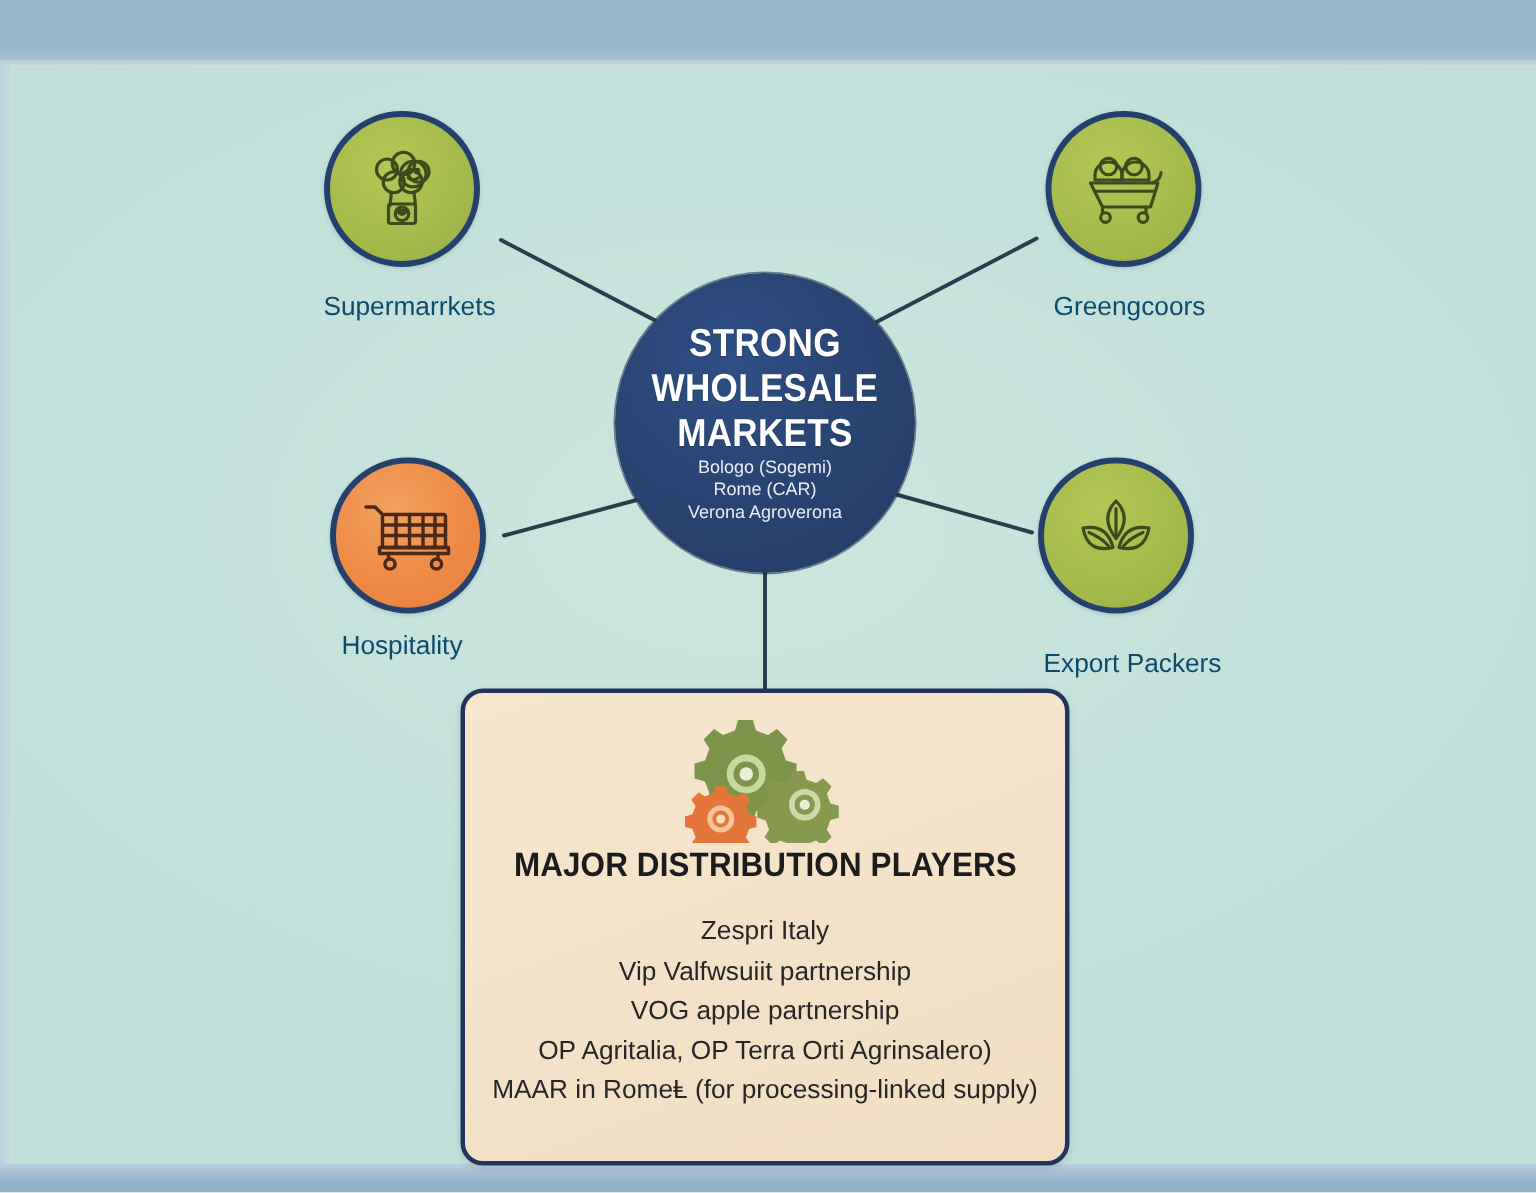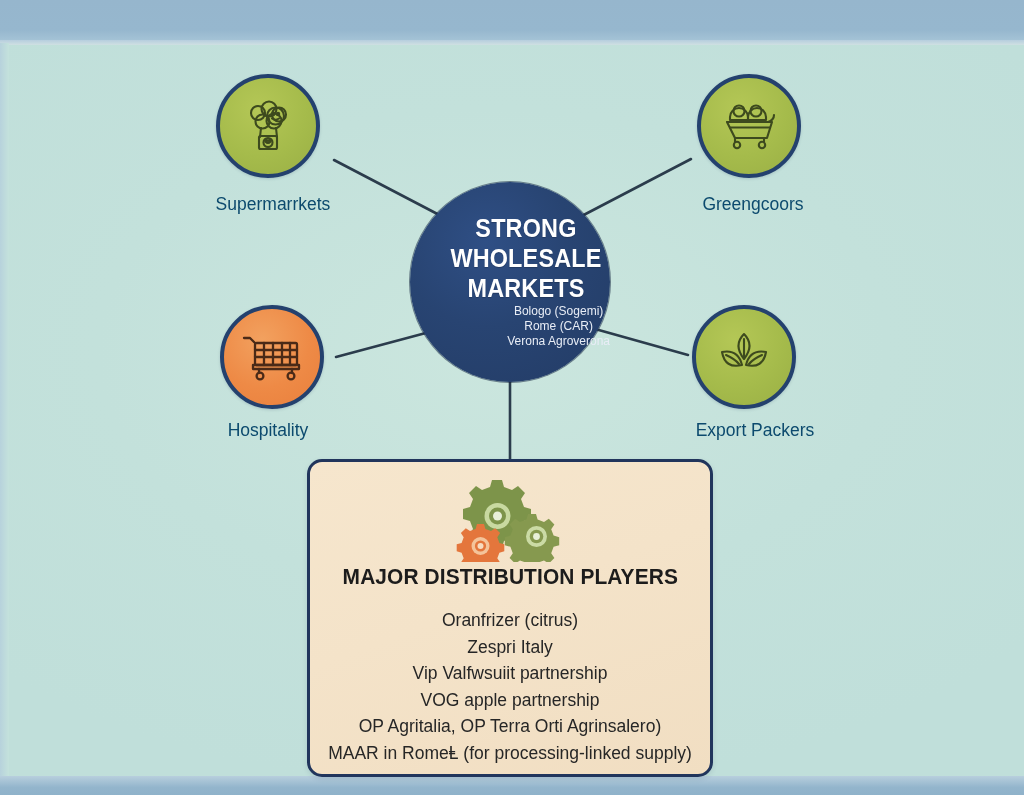--- a/index.html
+++ b/index.html
@@ -62,21 +62,21 @@
   
   .hub {
     position: absolute;
     left: 410px; top: 182px;
     width: 200px; height: 200px;
     border-radius: 50%;
     background: radial-gradient(circle at 38% 30%, #2f4f85 0%, #284472 45%, #233c66 100%);
     box-shadow: 0 0 0 1px rgba(22,38,64,0.55);
     display: flex;
     flex-direction: column;
-    align-items: flex-end;
+    align-items: center;
     justify-content: center;
     text-align: center;
   }
   .hub-title {
     color: #ffffff;
     font-size: 26px;
     line-height: 1.14;
     font-weight: 700;
     letter-spacing: 0.2px;
     text-transform: uppercase;
@@ -121,21 +121,21 @@
   }
 
   #node-super   { left: 216px; top:  74px; }
   #node-green   { left: 697px; top:  74px; }
   #node-hosp    { left: 220px; top: 305px; }
   #node-export  { left: 692px; top: 305px; }
 
   #label-super  { left: 168px; top: 194px; width: 210px; }
   #label-green  { left: 638px; top: 194px; width: 230px; }
   #label-hosp   { left: 163px; top: 420px; width: 210px; }
-  #label-export { left: 640px; top: 420px; width: 230px; }
+  #label-export { left: 640px; top: 432px; width: 230px; }
 
   
   .panel {
     position: absolute;
     left: 307px; top: 459px;
     width: 406px; height: 318px;
     box-sizing: border-box;
     border: 3px solid #21355c;
     border-radius: 15px;
     background: linear-gradient(160deg, #f6e6cd 0%, #f4e3c9 45%, #f1dec2 100%);
@@ -291,21 +291,20 @@
         <g fill="#e4763c" stroke="none">
           <path d="M23 48 l7 0 1.4 4.9 5.6 2.1 4.2-2.8 4.9 4.9 -2.8 4.2 2.1 5.6 4.9 1.4 0 7 -4.9 1.4 -2.1 5.6 2.8 4.2 -4.9 4.9 -4.2-2.8 -5.6 2.1 -1.4 4.9 -7 0 -1.4-4.9 -5.6-2.1 -4.2 2.8 -4.9-4.9 2.8-4.2 -2.1-5.6 -4.9-1.4 0-7 4.9-1.4 2.1-5.6 -2.8-4.2 4.9-4.9 4.2 2.8 5.6-2.1 z"></path>
         </g>
         <circle cx="26.5" cy="70" r="9" fill="#f4c49a"></circle>
         <circle cx="26.5" cy="70" r="5.6" fill="#e4763c"></circle>
         <circle cx="26.5" cy="70" r="3" fill="#f7dcc0"></circle>
       </svg>
     </span>
     <div class="panel-title">MAJOR DISTRIBUTION PLAYERS</div>
     <div class="panel-list">
-      <div>Oranfrizer (citrus)</div>
       <div>Zespri Italy</div>
       <div>Vip Valfwsuiit partnership</div>
       <div>VOG apple partnership</div>
       <div>OP Agritalia, OP Terra Orti Agrinsalero)</div>
       <div>MAAR in RomeⱠ (for processing-linked supply)</div>
     </div>
   </div>
 
 </div>
 

